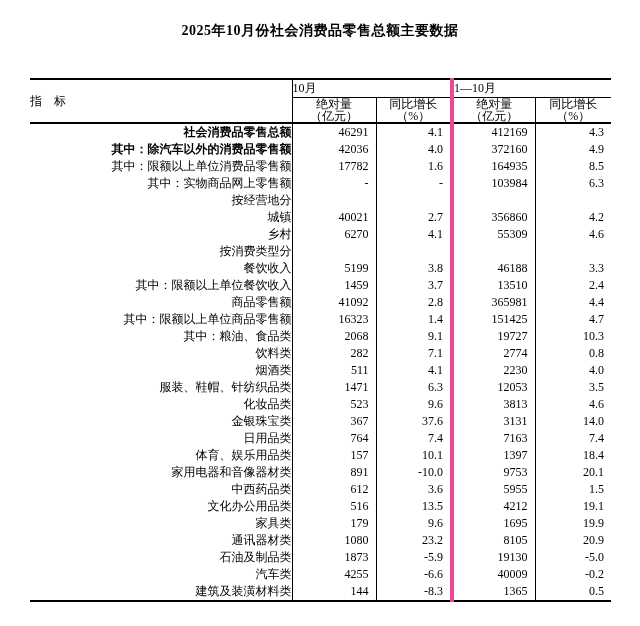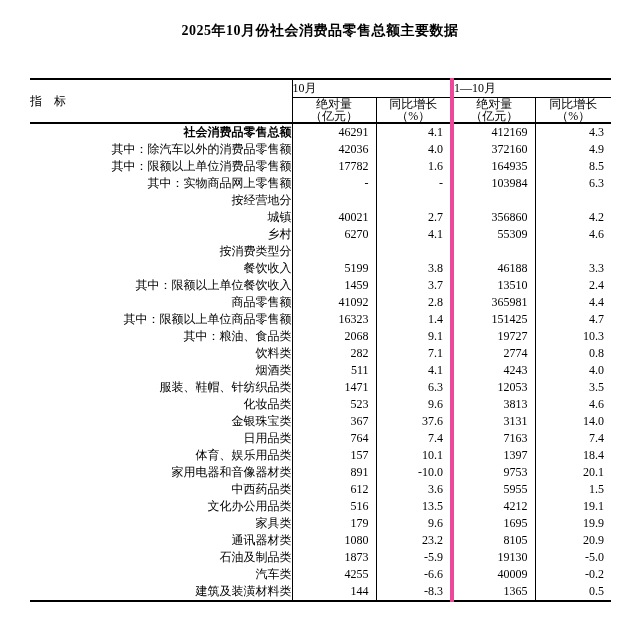--- a/index.html
+++ b/index.html
@@ -83,21 +83,21 @@
     </thead>
     <tbody>
         <tr>
           <td class="label bold" style="padding-left: 5px;">社会消费品零售总额</td>
           <td class="num vl1">46291</td>
           <td class="num vl1">4.1</td>
           <td class="num vl2">412169</td>
           <td class="num vl1">4.3</td>
         </tr>
         <tr>
-          <td class="label" style="padding-left: 18px;">其中：除汽车以外的消费品零售额</td>
+          <td class="label" style="padding-left: 18px; font-weight: bold;">其中：除汽车以外的消费品零售额</td>
           <td class="num vl1">42036</td>
           <td class="num vl1">4.0</td>
           <td class="num vl2">372160</td>
           <td class="num vl1">4.9</td>
         </tr>
         <tr>
           <td class="label" style="padding-left: 18px;">其中：限额以上单位消费品零售额</td>
           <td class="num vl1">17782</td>
           <td class="num vl1">1.6</td>
           <td class="num vl2">164935</td>
@@ -177,21 +177,21 @@
           <td class="label" style="padding-left: 70px;">饮料类</td>
           <td class="num vl1">282</td>
           <td class="num vl1">7.1</td>
           <td class="num vl2">2774</td>
           <td class="num vl1">0.8</td>
         </tr>
         <tr>
           <td class="label" style="padding-left: 70px;">烟酒类</td>
           <td class="num vl1">511</td>
           <td class="num vl1">4.1</td>
-          <td class="num vl2">4243</td>
+          <td class="num vl2">2230</td>
           <td class="num vl1">4.0</td>
         </tr>
         <tr>
           <td class="label" style="padding-left: 70px;">服装、鞋帽、针纺织品类</td>
           <td class="num vl1">1471</td>
           <td class="num vl1">6.3</td>
           <td class="num vl2">12053</td>
           <td class="num vl1">3.5</td>
         </tr>
         <tr>

